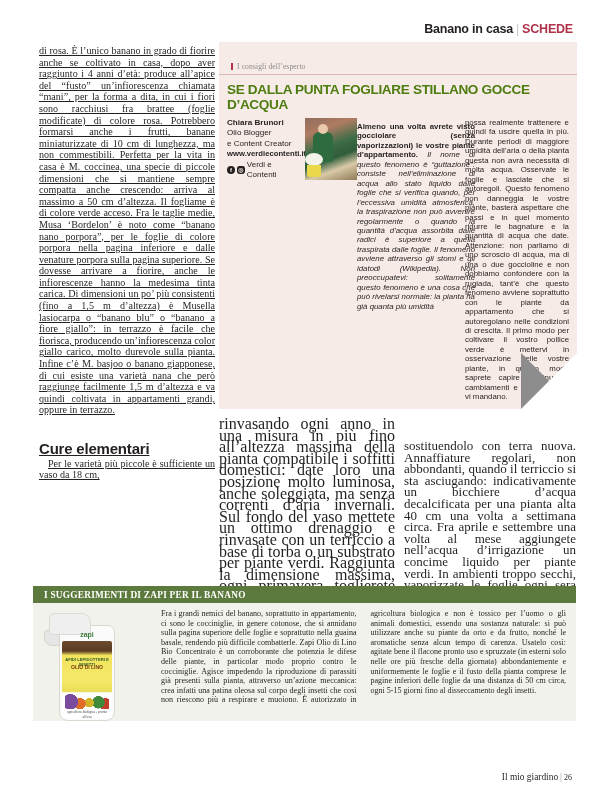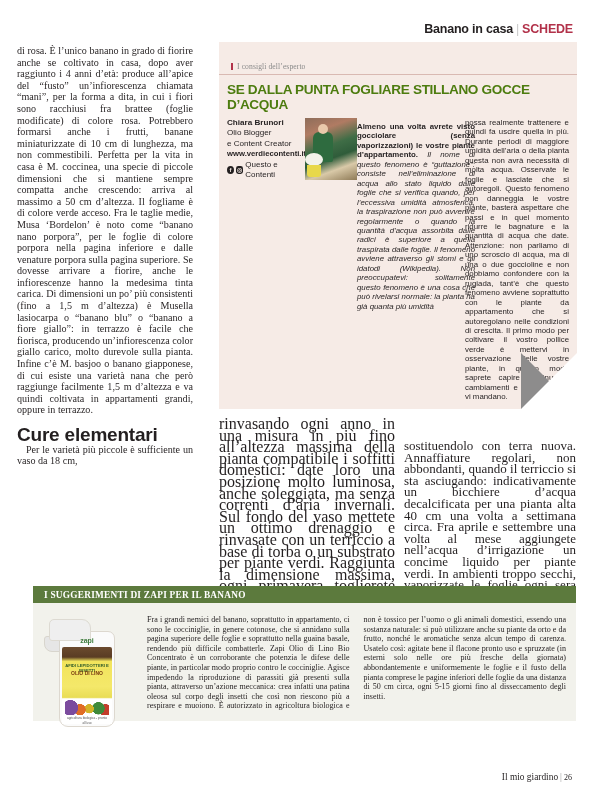--- a/index.html
+++ b/index.html
@@ -27,31 +27,31 @@
   .running-head .rh-title { color:#231f20; }
   .running-head .rh-sep { color:#c9c9c9; margin:0 3px; font-weight:normal;}
   .running-head .rh-section { color:#b2324a; }
 
   
   .page { position:absolute; inset:0; }
 
   
   .col-left {
     position:absolute;
-    left:17px; top:45px; width:176px;
+    left:39px; top:45px; width:176px;
     font-size:10.1px; line-height:11.6px;
     text-align:justify;
-    -webkit-hyphens:none; hyphens:none;
+    -webkit-hyphens:none; hyphens:none;text-decoration:underline;
   }
   .col-left p { margin:0; text-indent:0; }
   .sec-head {
     font-family:"Liberation Sans", sans-serif;
     font-weight:bold;
-    font-size:19px;
-    margin:13px 0 3px 0;
+    font-size:15px;
+    margin:27px 0 3px 0;
     color:#231f20;
     letter-spacing:-0.2px;
   }
 
   
   .col-mid {
     position:absolute;
     left:219px; top:418px; width:176px;
     font-size:16px; line-height:11.6px;
     text-align:justify;
@@ -195,23 +195,23 @@
     background:#5c7a3d;
     color:#ffffff;
     font-family:"Liberation Serif", serif;
     font-weight:bold;
     font-size:9.3px;
     letter-spacing:0.25px;
     padding:3.5px 0 3.5px 11px;
   }
   .green-body {
     position:relative;
-    padding:12px 10px 0 10px;
+    padding:6px 10px 0 10px;
     display:flex;
-    gap:8px;
+    gap:22px;
   }
   .product-img {
     width:96px; height:112px;
     position:relative;
     flex:0 0 96px;
   }
   .bottle {
     position:absolute; left:16px; top:16px; width:56px; height:96px;
     background:#fbfbfb;
     border:1px solid #ddd8cf;
@@ -308,21 +308,21 @@
     <div class="expert-cols">
 
       <div class="byline">
         <div class="name">Chiara Brunori</div>
         <div>Olio Blogger</div>
         <div>e Content Creator</div>
         <div class="site">www.verdiecontenti.it</div>
         <div class="social">
           <span class="ic">f</span>
           <span class="ic ig">◎</span>
-          <span>Questo e Contenti</span>
+          <span>Verdi e Contenti</span>
         </div>
       </div>
 
       <div class="portrait">
         <div class="flowers"></div>
         <div class="pot"></div>
       </div>
 
       <div class="ecol ecol-1">
         <b>Almeno una volta avrete visto gocciolare (senza vaporizzazioni) le vostre piante d’appartamento.</b><i> Il nome di questo fenomeno è “guttazione”: consiste nell’eliminazione di acqua allo stato liquido dalle foglie che si verifica quando, per l’eccessiva umidità atmosferica, la traspirazione non può avvenire regolarmente o quando la quantità d’acqua assorbita dalle radici è superiore a quella traspirata dalle foglie. Il fenomeno avviene attraverso gli stomi e gli idatodi (Wikipedia). Non preoccupatevi: solitamente questo fenomeno è una cosa che può rivelarsi normale: la pianta ha già quanta più umidità</i>

